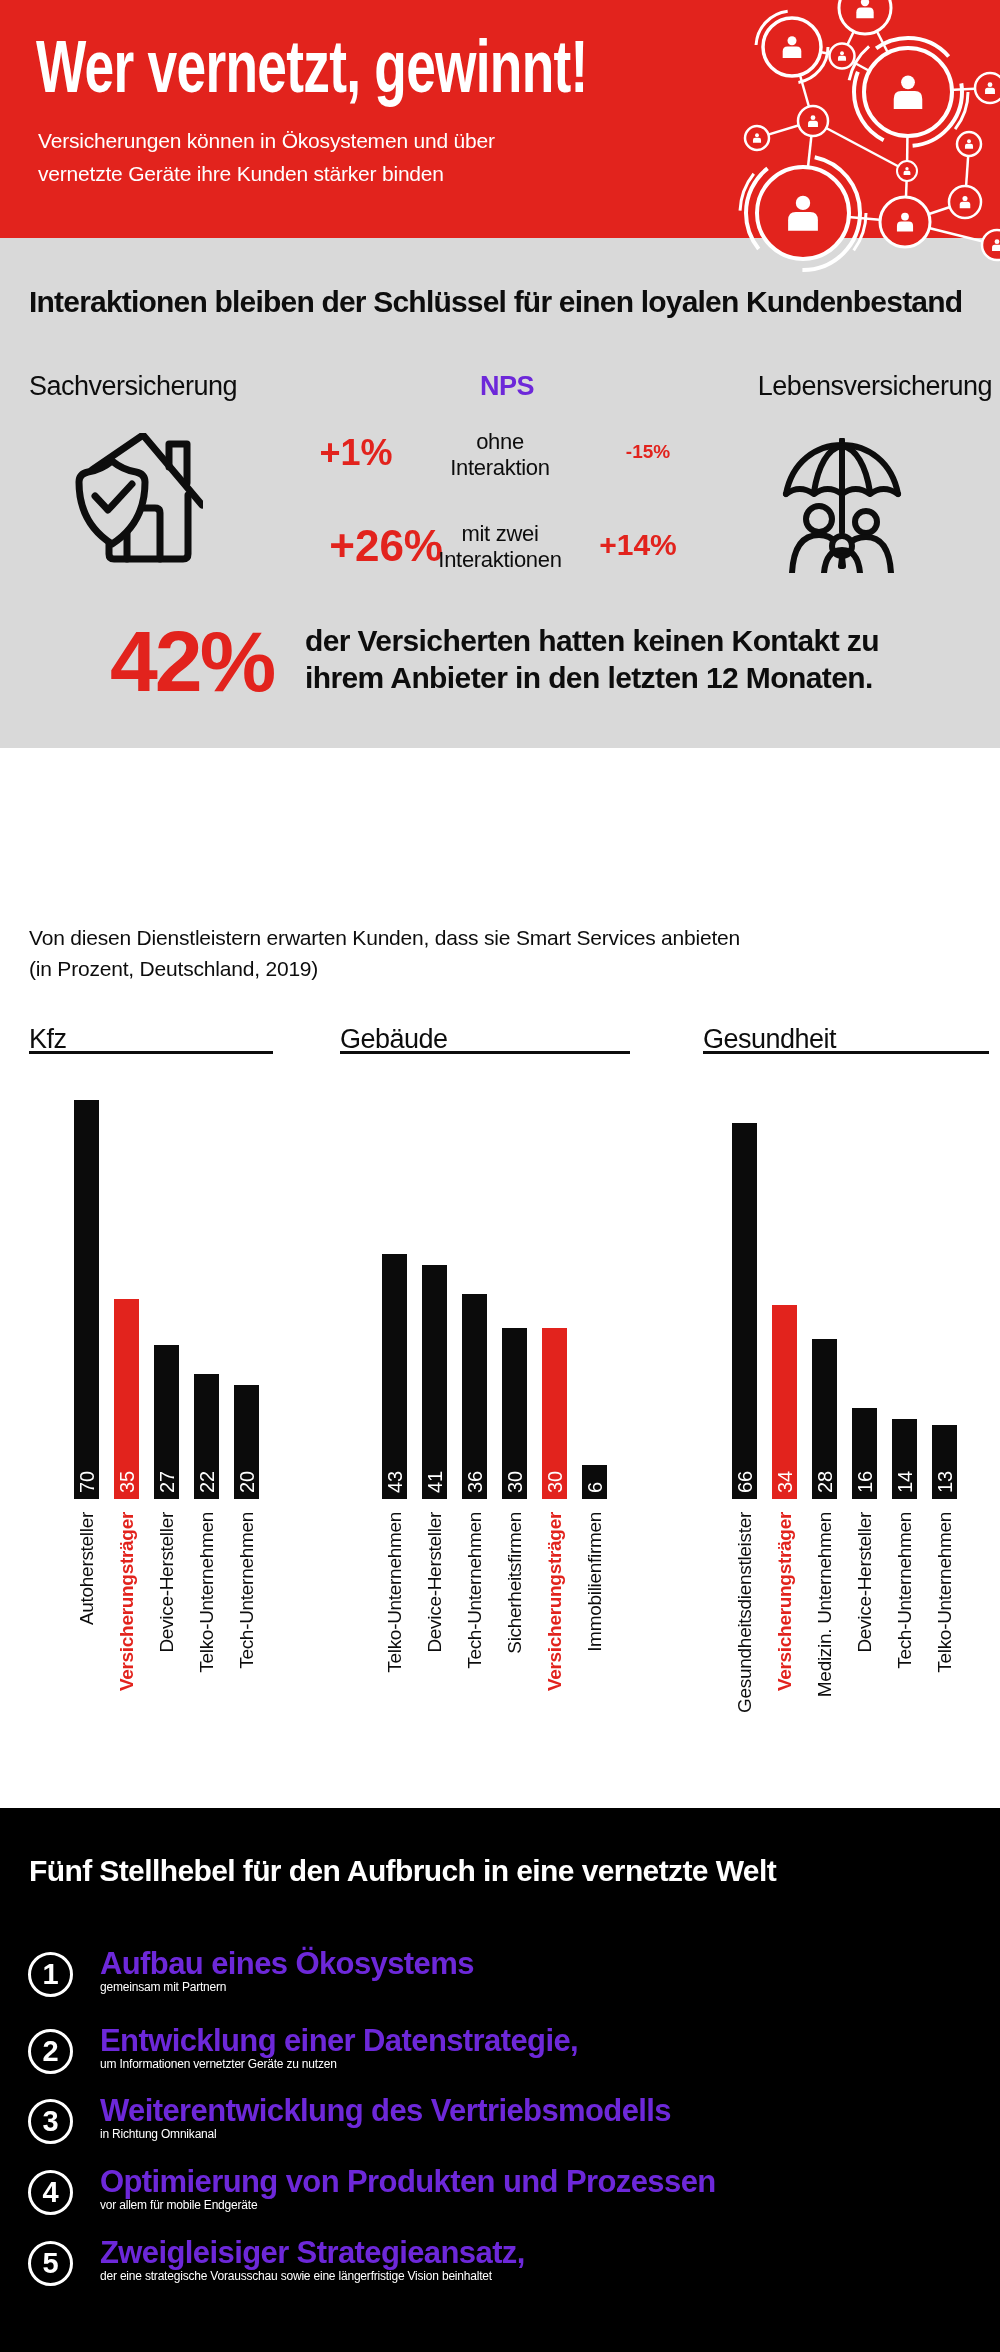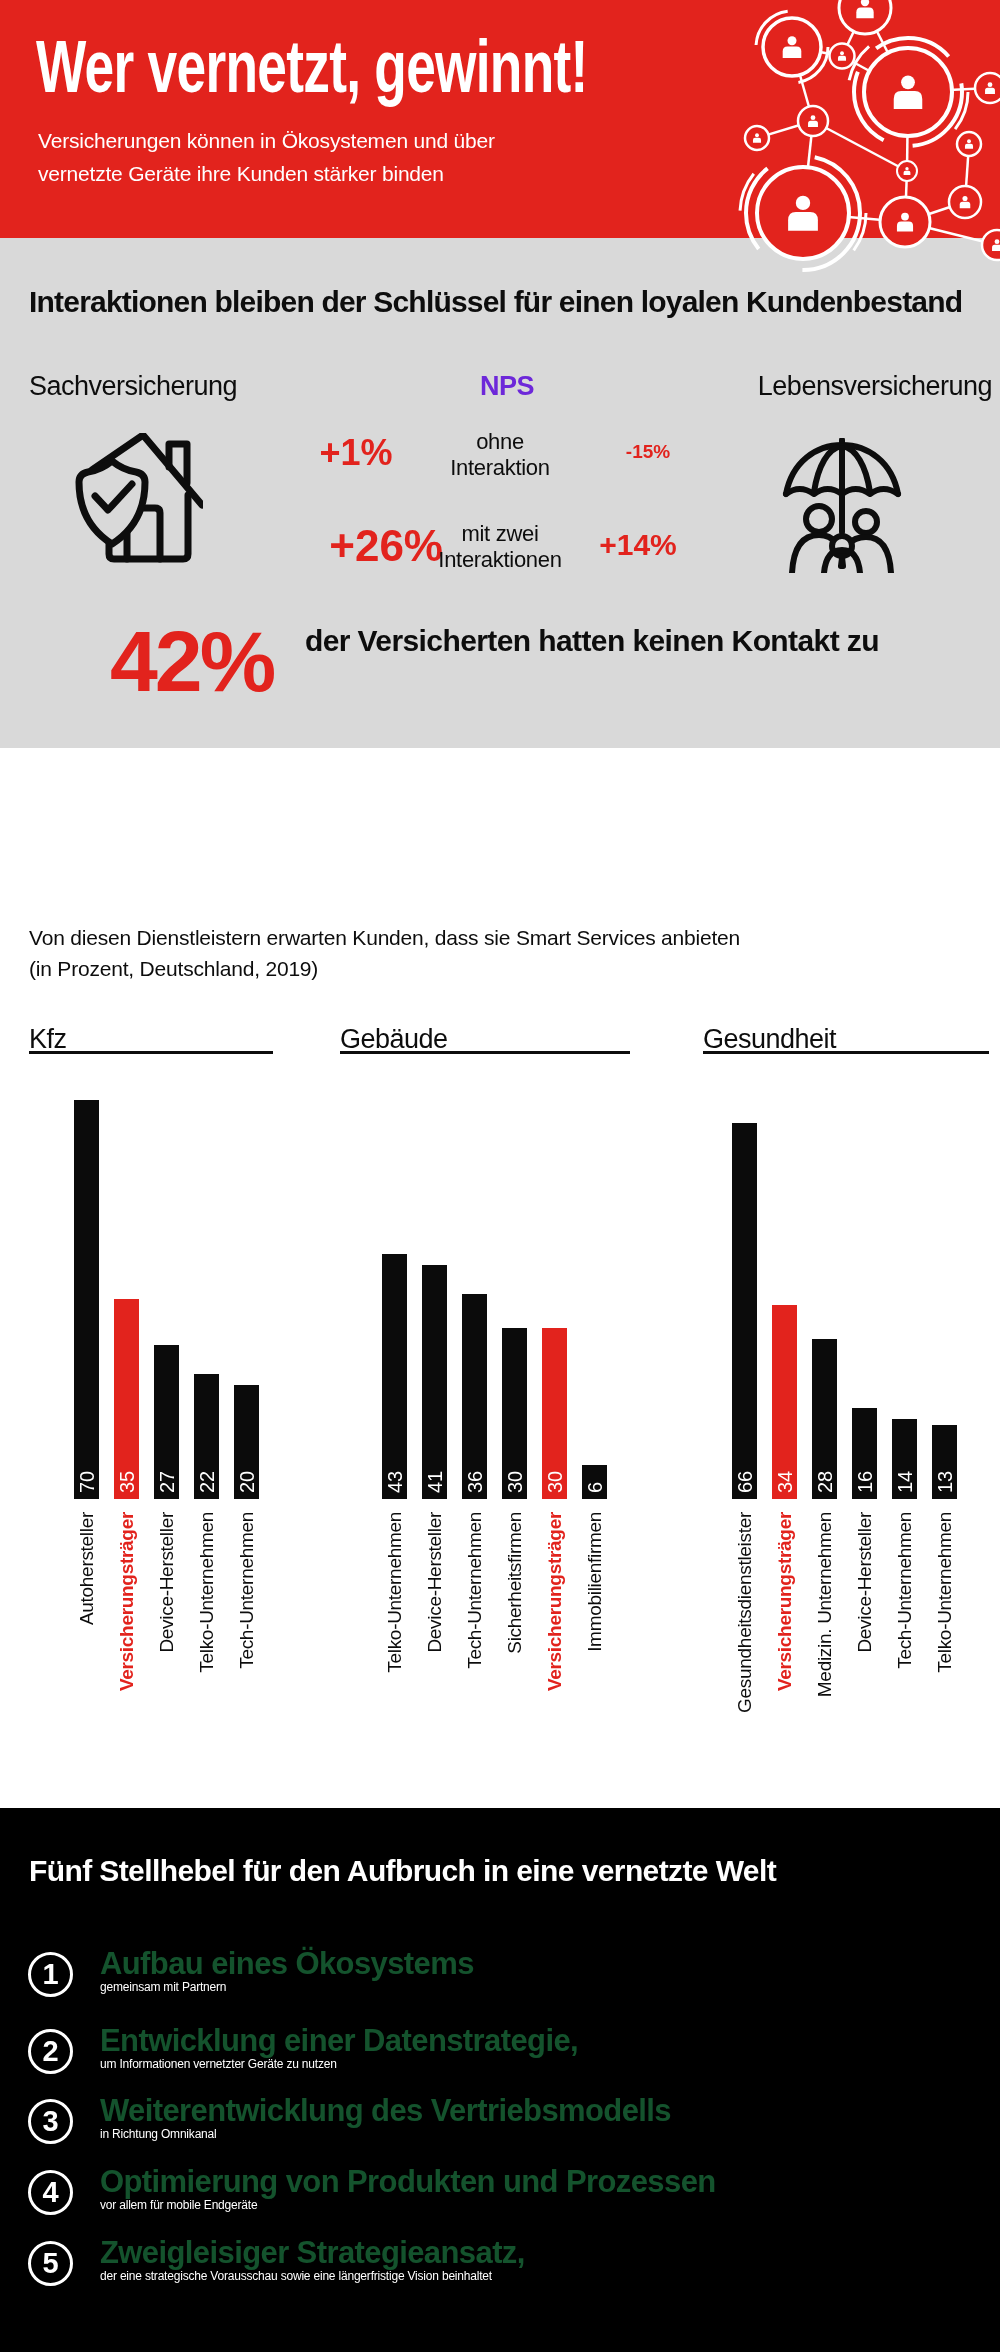--- a/index.html
+++ b/index.html
@@ -61,21 +61,21 @@
   .vlabel.hl { color:#e2231d; font-weight:bold; }
 
   
   .ft-heading { left:29px; top:1854px; color:#fff; font-size:30px; font-weight:bold; letter-spacing:-0.6px; white-space:nowrap; }
   .f-item { left:0; width:990px; height:72px; }
   .f-circle {
     position:absolute; left:28px; top:4px; width:45px; height:45px; border:3px solid #fff; border-radius:50%;
     box-sizing:border-box; display:flex; align-items:center; justify-content:center;
     color:#fff; font-size:29px; font-weight:bold;
   }
-  .f-title { position:absolute; left:100px; top:0; color:#14532d; font-size:31px; font-weight:bold; line-height:1; letter-spacing:-0.6px; white-space:nowrap; }
+  .f-title { position:absolute; left:100px; top:0; color:#6d28d9; font-size:31px; font-weight:bold; line-height:1; letter-spacing:-0.6px; white-space:nowrap; }
   .f-sub { position:absolute; left:100px; top:33px; color:#fff; font-size:12px; line-height:1; letter-spacing:-0.2px; white-space:nowrap; }
 
   svg .stroke { fill:none; stroke:#0d0d0d; stroke-width:7; stroke-linecap:round; stroke-linejoin:round; }
 </style>
 </head>
 <body>
 
 <div id="canvas">
 
   <div class="abs bg-header"></div>
@@ -212,20 +212,21 @@
   <div class="abs stat s3">+26%</div>
   <div class="abs mid m2">
     <div>mit zwei</div>
     <div>Interaktionen</div>
   </div>
   <div class="abs stat s4">+14%</div>
 
   <div class="abs big-stat">42%</div>
   <div class="abs big-text">
     <div>der Versicherten hatten keinen Kontakt zu</div>
+    <div>ihrem Anbieter in den letzten 12 Monaten.</div>
   </div>
 
   <div class="abs ch-sub">
     <div>Von diesen Dienstleistern erwarten Kunden, dass sie Smart Services anbieten</div>
     <div>(in Prozent, Deutschland, 2019)</div>
   </div>
 
   <div class="abs chart-group" style="left:29px; width:250px;">
     <div class="chart-title">Kfz</div>
     <div class="chart-underline" style="width:244px;"></div>

